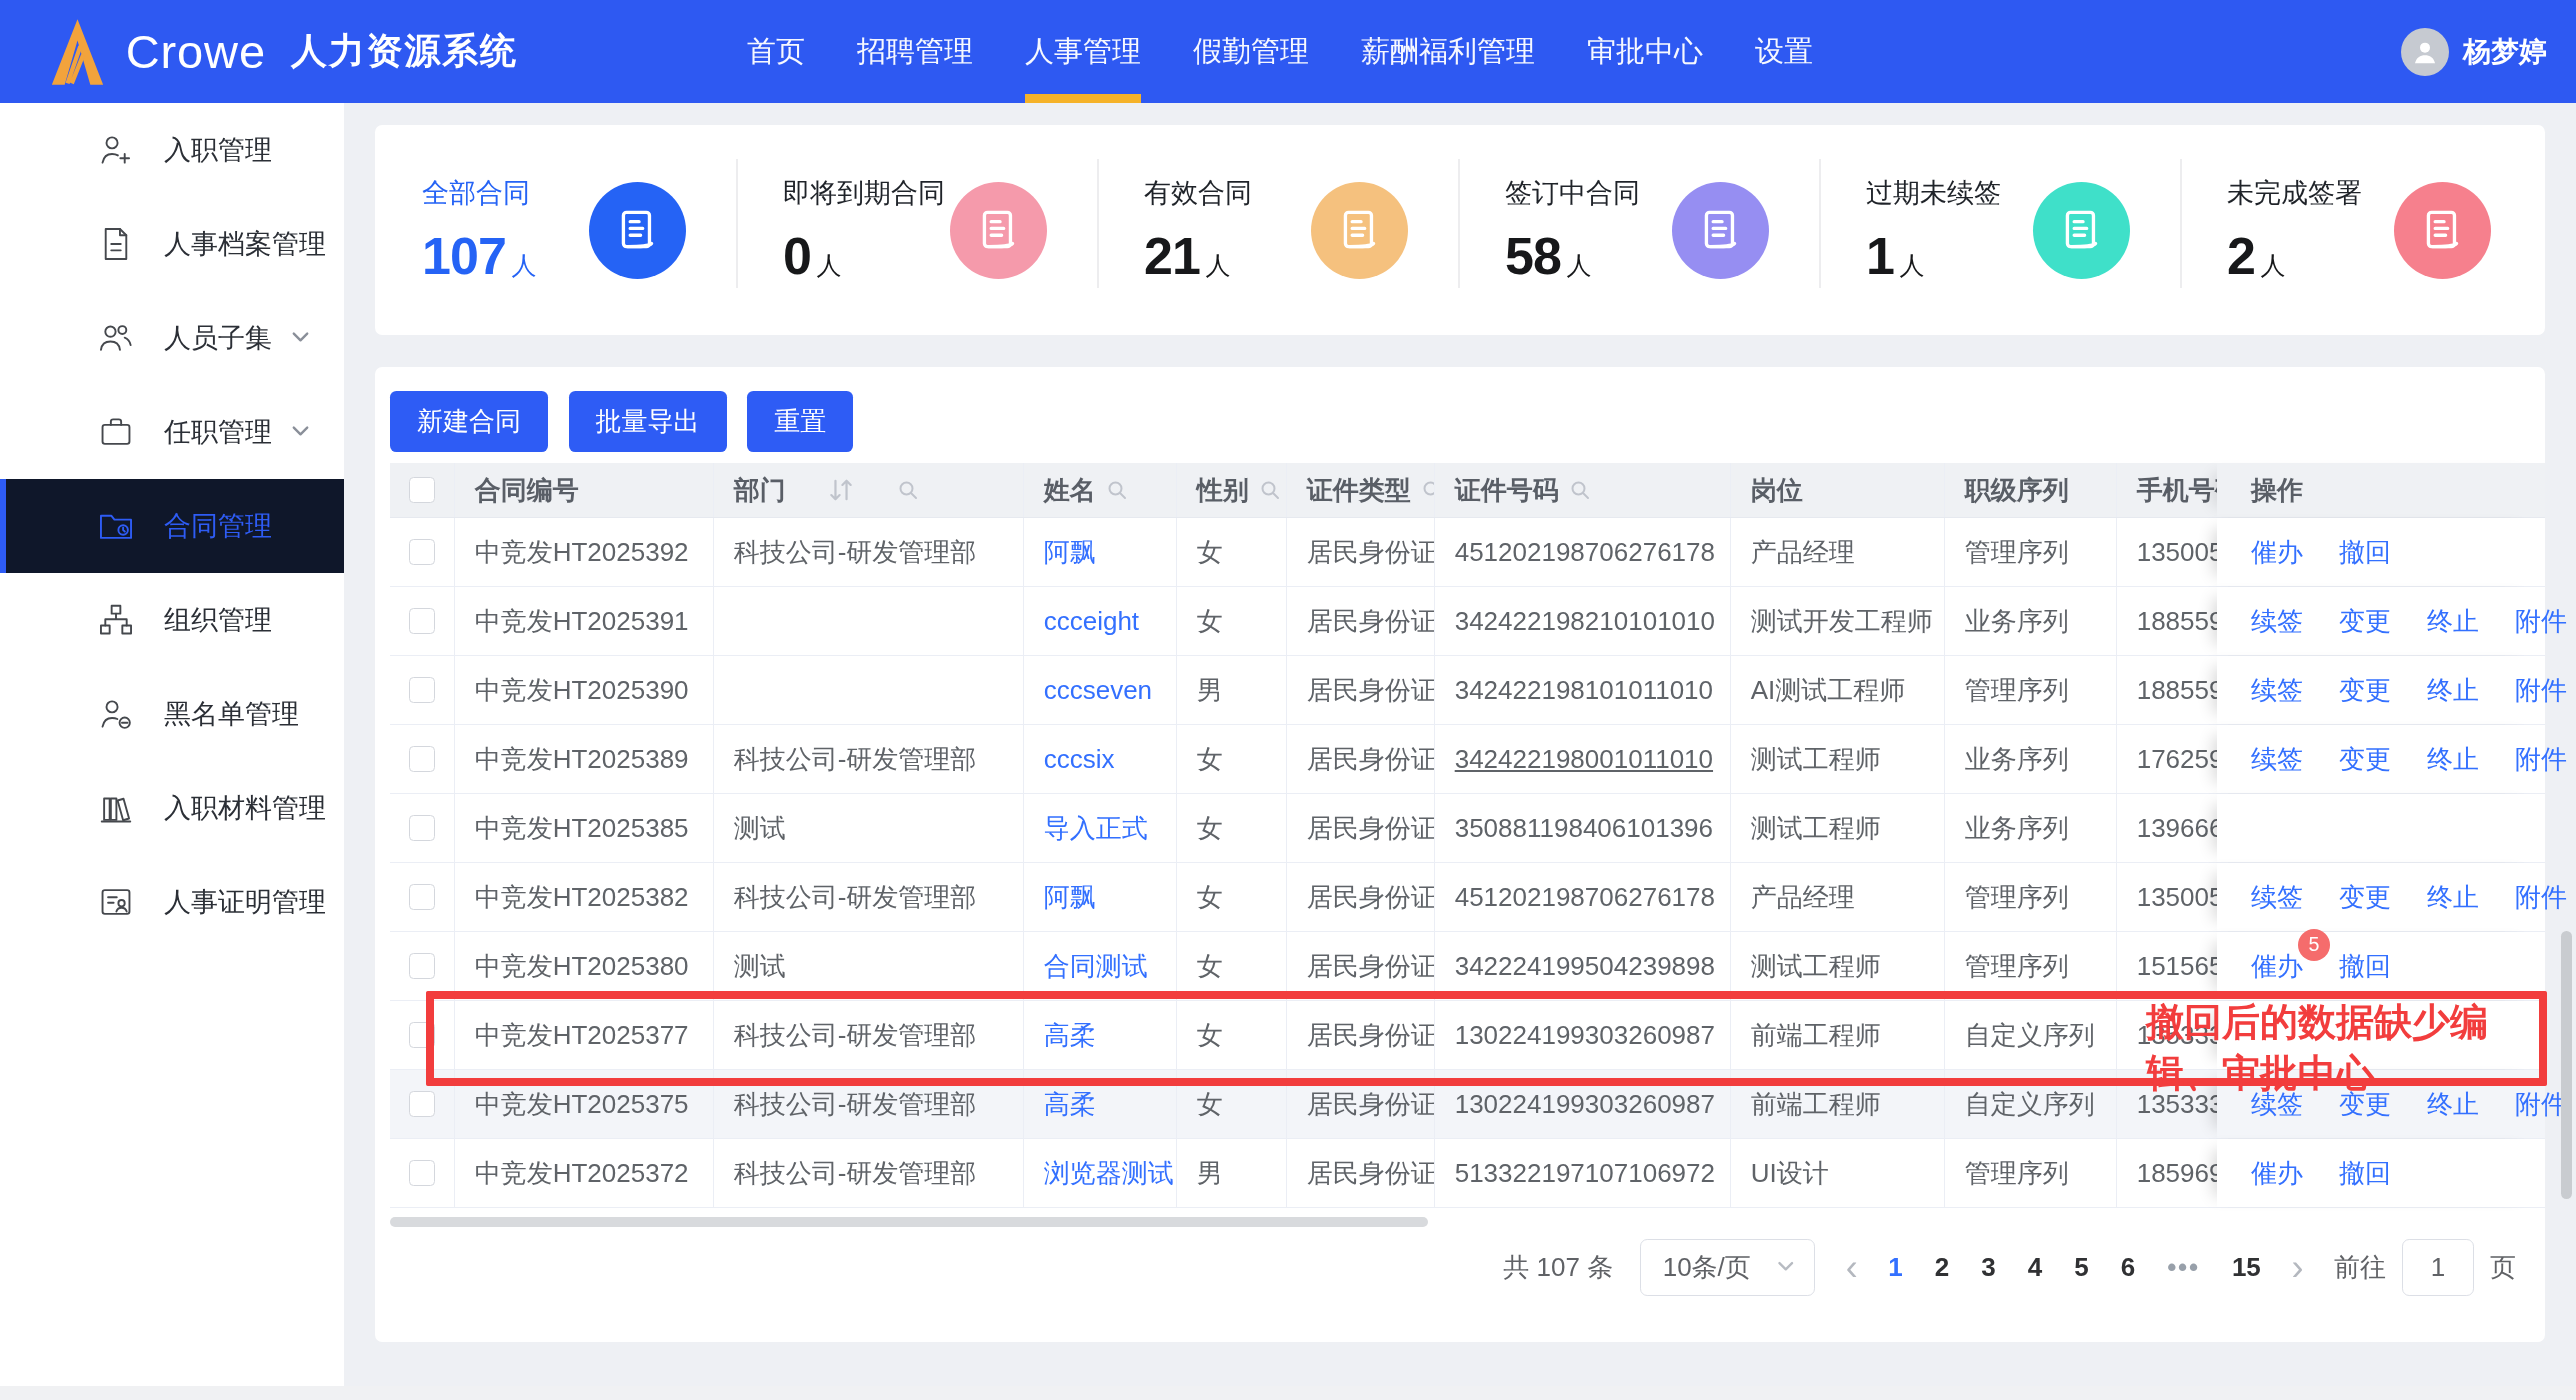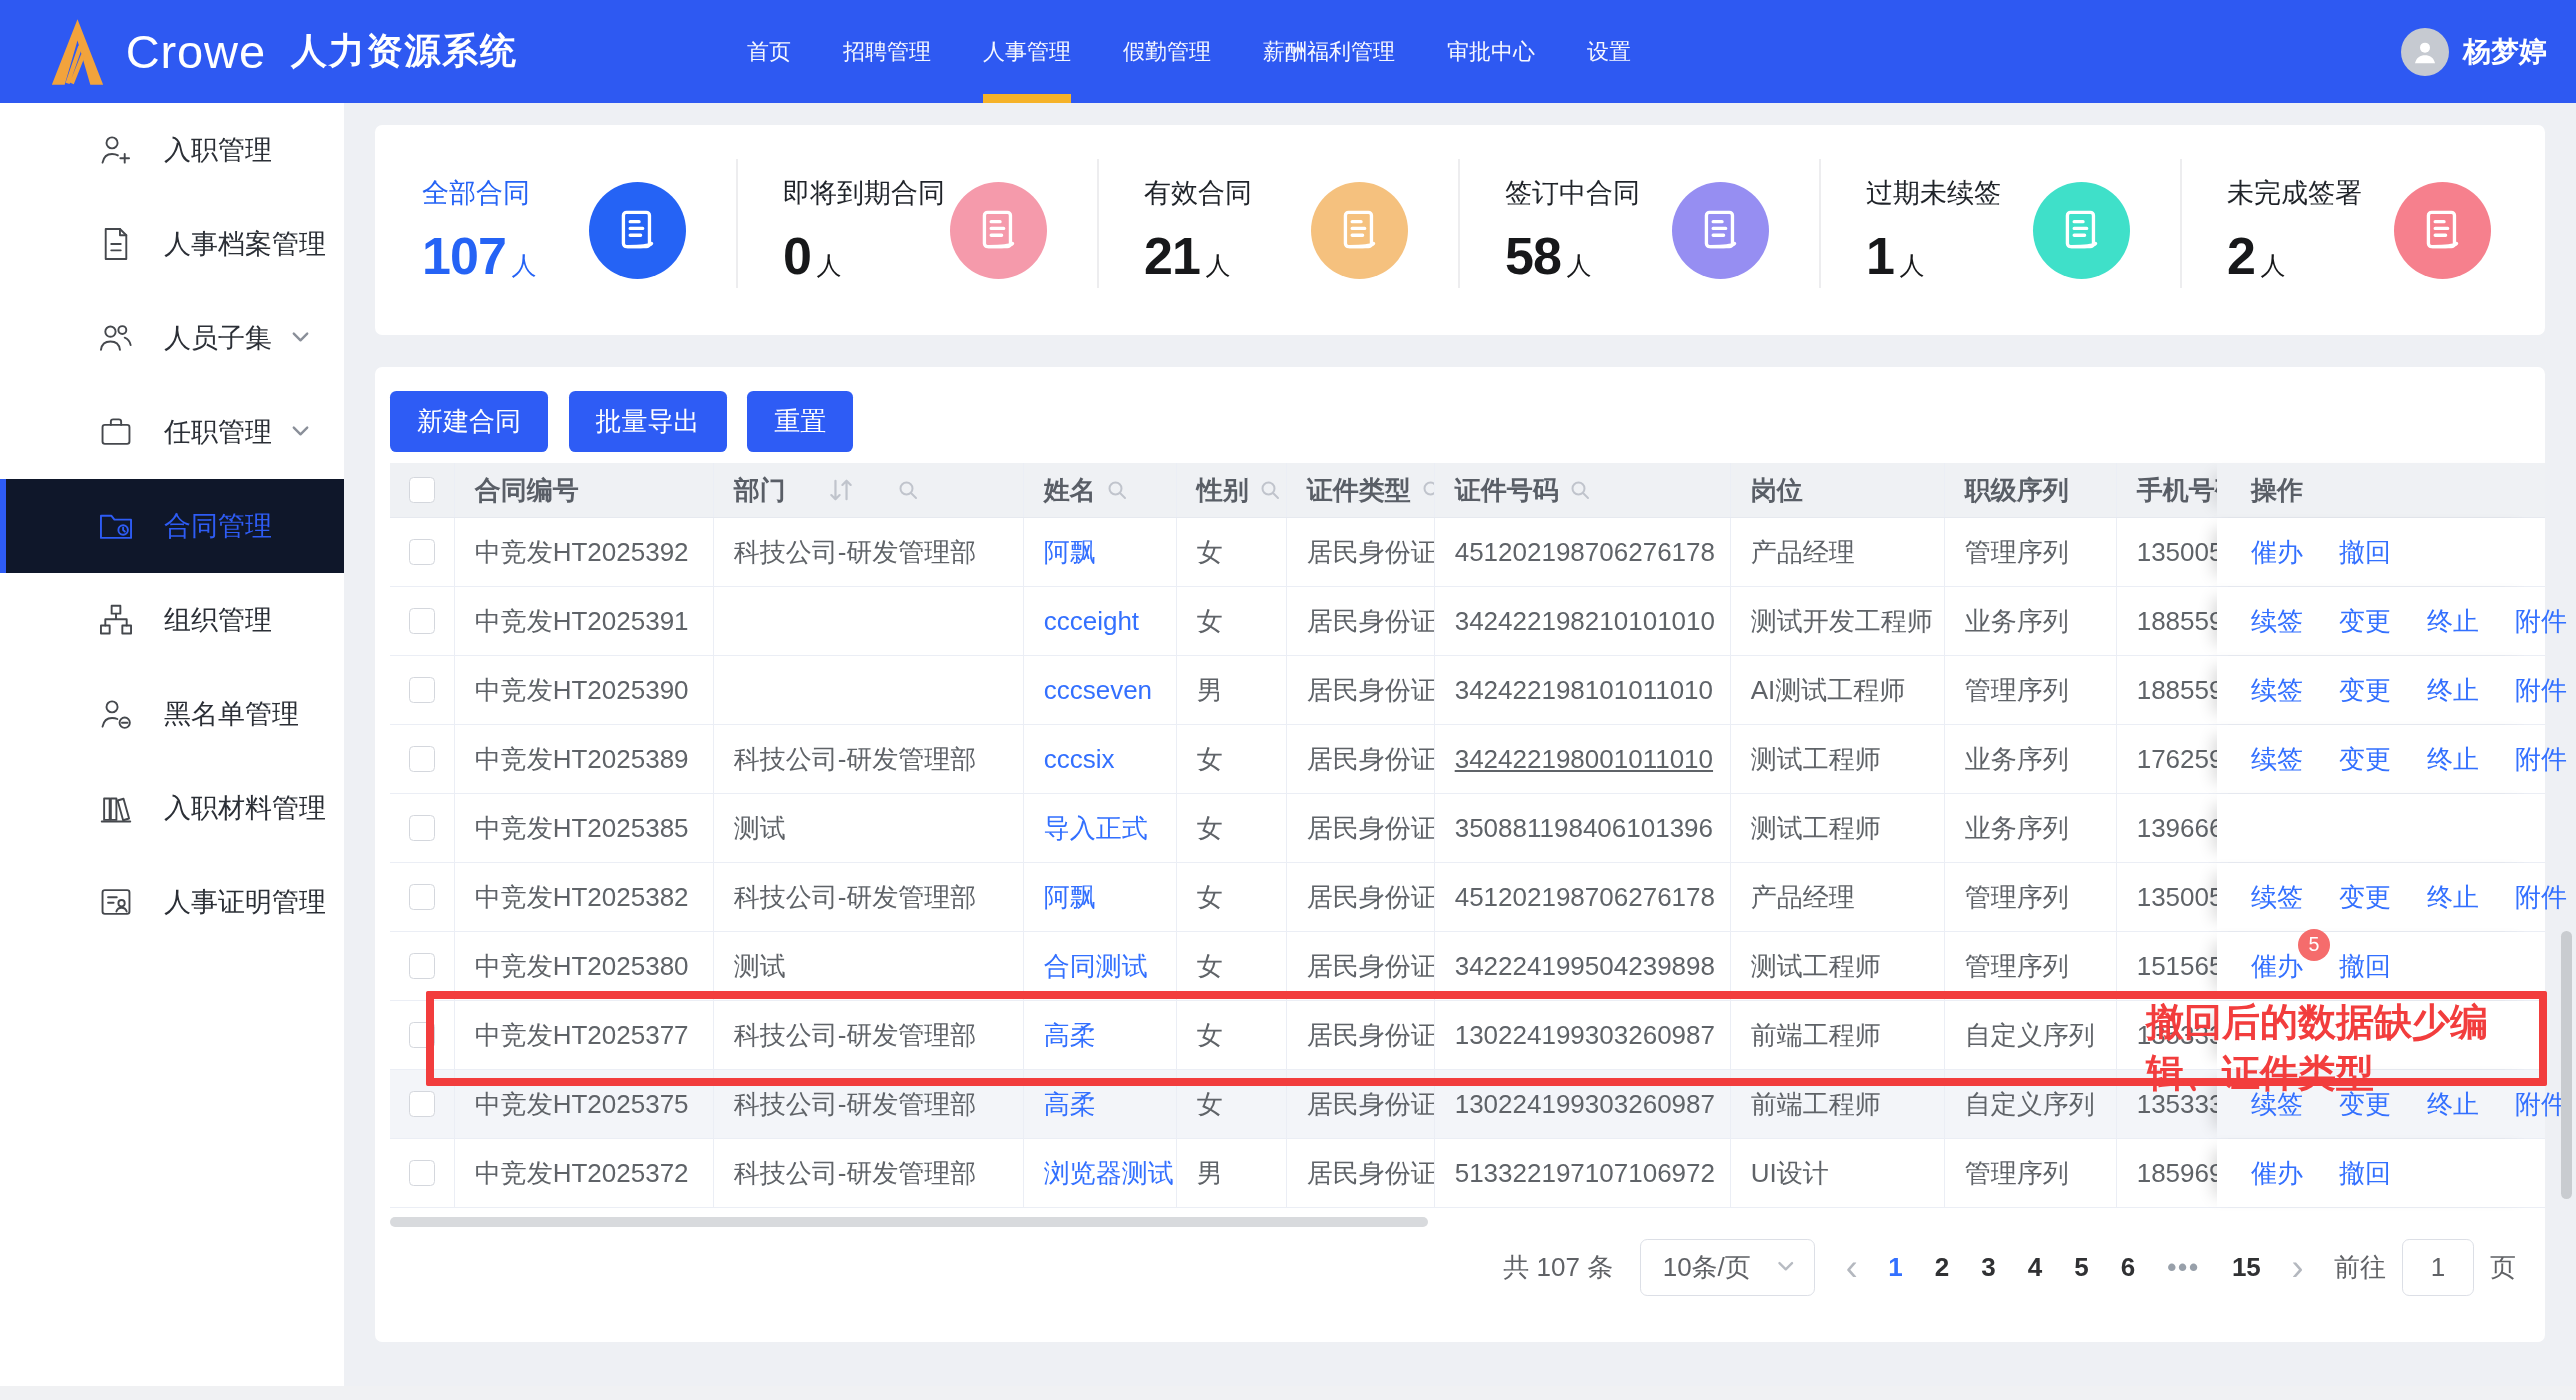--- a/index.html
+++ b/index.html
@@ -8,21 +8,21 @@
     font-family: "Liberation Sans", "DejaVu Sans", sans-serif;
     background:#eef0f4; position:relative; color:#303133;
   }
   
   .navbar { position:absolute; top:0; left:0; width:2576px; height:103px; background:#2e59f2; display:flex; align-items:center; z-index:30; }
   .logo-wrap { display:flex; align-items:center; margin-left:49px; }
   .logo-mark { width:57px; height:70px; margin-right:19.7px; }
   .logo-brand { color:#fff; font-size:47px; letter-spacing:0.9px; font-weight:400; }
   .logo-title { color:#fff; font-size:36px; font-weight:700; margin-left:25px; letter-spacing:1.8px; }
   .nav-menu { position:absolute; left:747px; top:0; height:103px; display:flex; gap:52px; }
-  .nav-item { position:relative; height:103px; line-height:103px; color:rgba(255,255,255,.96); font-size:22px; cursor:pointer; white-space:nowrap; }
+  .nav-item { position:relative; height:103px; line-height:103px; color:rgba(255,255,255,.96); font-size:29px; cursor:pointer; white-space:nowrap; }
   .nav-item.active::after { content:""; position:absolute; left:0; right:0; bottom:0; height:9px; background:#f5b229; }
   .nav-user { position:absolute; right:29px; top:0; height:103px; display:flex; align-items:center; gap:14.3px; }
   .avatar { width:48px; height:48px; border-radius:50%; background:#c6cad1; display:flex; align-items:center; justify-content:center; overflow:hidden; }
   .avatar svg { width:30px; height:30px; }
   .user-name { color:#fff; font-size:28px; font-weight:700; }
 
   
   .sidebar { position:absolute; top:103px; left:0; width:344px; bottom:0; background:#fff; z-index:20; }
   .side-item { position:relative; height:94px; display:flex; align-items:center; padding-left:97px; cursor:pointer; }
   .side-icon { width:38px; height:38px; margin-right:29px; display:flex; align-items:center; }
@@ -808,18 +808,18 @@
         <input value="1" style="">
         <span>页</span>
       </div>
     </div>
   </section>
 </main>
 
 <div class="annotation-rect"></div>
 <div class="annotation-text">
   <div>撤回后的数据缺少编</div>
-  <div>辑、证件类型</div>
+  <div>辑、审批中心</div>
 </div>
 
 <div class="v-scroll"></div>
 <div class="bottom-strip"></div>
 
 
 </body></html>

